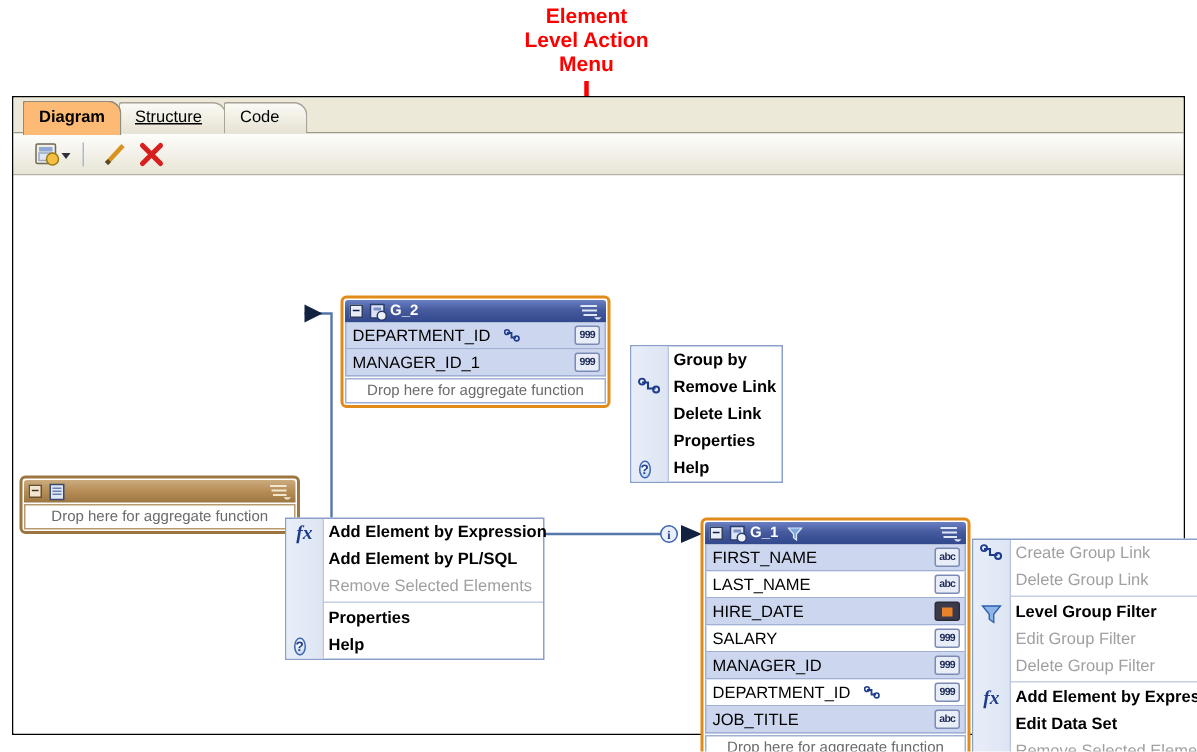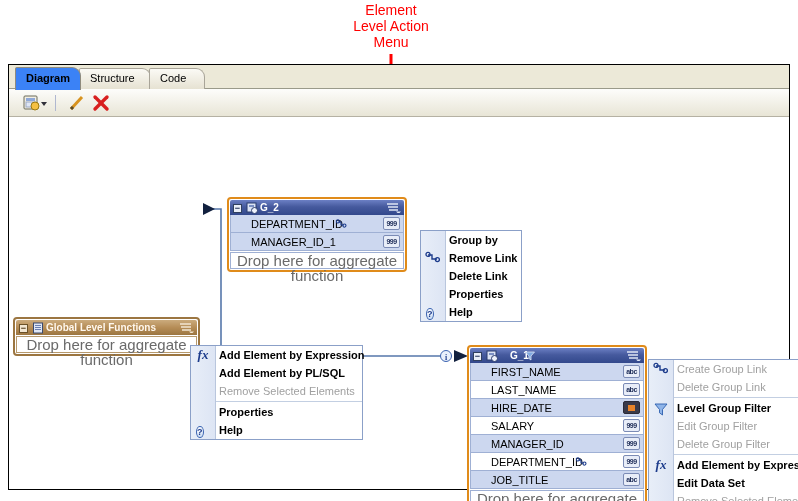--- a/index.html
+++ b/index.html
@@ -6,21 +6,21 @@
   body{
     width:798px;height:501px;position:relative;overflow:hidden;
     background:#ffffff;
     font-family:"Liberation Sans", sans-serif;
     font-size:11px;color:#000;
   }
   .abs{position:absolute;}
 
   
   .annot{
-    position:absolute;color:#ff0000;font-weight:normal;font-size:14px;
+    position:absolute;color:#ff0000;font-weight:bold;font-size:14px;
     line-height:16px;text-align:center;white-space:pre-line;
   }
   .arrow-svg{position:absolute;overflow:visible;}
 
   
   #ide-panel{
     left:8px;top:64px;width:782px;height:426px;
     border:1px solid #000;background:#fff;box-sizing:border-box;
   }
   #tabstrip{
@@ -28,21 +28,21 @@
     background:#ece9d8;border-bottom:1px solid #9a9a8a;box-sizing:border-box;
   }
   .tab{
     position:absolute;top:3px;height:21px;line-height:19px;
     padding:0 10px 0 10px;font-size:11px;color:#000;
     background:linear-gradient(to bottom,#fbfaf5,#e6e2d2);
     border:1px solid #a8a498;border-bottom:none;
     border-radius:2px 9px 0 0;box-sizing:border-box;
   }
   .tab.active{
-    font-weight:bold;background:#3b82f6;top:2px;height:23px;line-height:21px;
+    font-weight:bold;background:#fdba74;top:2px;height:23px;line-height:21px;
     border-color:#8f8b7d;z-index:3;
   }
   #toolbar{
     position:absolute;left:0;top:24px;width:100%;height:28px;
     background:linear-gradient(to bottom,#fdfdfb,#e8e5d6);
     border-bottom:1px solid #b5b1a3;box-sizing:border-box;
   }
   .tb-btn{position:absolute;top:4px;width:20px;height:20px;}
   .tb-sep{position:absolute;top:6px;width:1px;height:16px;background:#b0b8d0;}
   #canvas{
@@ -69,36 +69,36 @@
     font-size:9px;font-weight:bold;vertical-align:middle;margin-right:3px;
     box-sizing:border-box;
   }
   .ghead.tan .collapse-box{border-color:#6b5128;background:#f2e6d2;color:#4a3516;}
   .ghd-label{vertical-align:middle;}
   .hamburger{position:absolute;right:2px;top:2px;width:16px;height:11px;}
 
   .grow{
     height:18px;line-height:18px;font-size:11px;color:#000;
     border:1px solid #9fb0d4;border-top:none;background:#fff;
-    position:relative;padding-left:20px;box-sizing:border-box;white-space:nowrap;
+    position:relative;padding-left:4px;box-sizing:border-box;white-space:nowrap;
   }
   .grow.alt{background:#ccd7ef;}
   .grow:first-of-type{border-top:1px solid #9fb0d4;}
   .type-ico{
     position:absolute;right:3px;top:2px;width:17px;height:13px;
     border:1px solid #7b8bb5;background:#e8edf8;border-radius:2px;
     font-size:7px;line-height:12px;text-align:center;font-weight:bold;
     color:#1b2a55;letter-spacing:-0.5px;box-sizing:border-box;
   }
   .type-ico.date{background:#3a3a4a;border-color:#2a2a38;}
   .type-ico.date .cal-in{
     display:block;width:7px;height:6px;background:#e8832a;margin:3px auto 0;
   }
   .droparea{
-    height:17px;line-height:15px;font-size:15px;color:#6a6a6a;
+    height:17px;line-height:15px;font-size:10px;color:#6a6a6a;
     text-align:center;border:1px solid #9fb0d4;background:#fff;
     margin-top:1px;box-sizing:border-box;
   }
   .gbox-tan .droparea{border-color:#b79a6e;}
   .gbox-tan.gbox-sel{border-color:#9c7641;}
 
   
   .menu{
     position:absolute;background:#fff;border:1px solid #8ba0c8;
     box-sizing:border-box;z-index:40;
@@ -147,21 +147,21 @@
 Action Menu</div>
 <svg class="arrow-svg" style="left:0;top:0;width:798px;height:501px;pointer-events:none;">
   <line x1="646" y1="222" x2="646" y2="288" stroke="#ff0000" stroke-width="3"></line>
   <polygon points="646,303 639,286 653,286" fill="#ff0000"></polygon>
 </svg>
 
 <div id="ide-panel" class="abs">
 
   <div id="tabstrip">
     <div class="tab active" style="left:6px;width:66px;">Diagram</div>
-    <div class="tab" style="left:70px;width:72px;">Structure</div>
+    <div class="tab" style="left:70px;width:72px;text-decoration:underline;">Structure</div>
     <div class="tab" style="left:140px;width:56px;">Code</div>
   </div>
 
   <div id="toolbar">
     <div class="tb-btn" style="left:12px;">
       <svg width="20" height="20" viewBox="0 0 20 20">
         <rect x="3" y="3" width="13" height="13" rx="1" fill="#f2efe2" stroke="#6a6a5a"></rect>
         <rect x="5" y="5" width="9" height="3" fill="#8fa8d8"></rect>
         <rect x="5" y="9" width="9" height="5" fill="#dfe6f4" stroke="#9aa8c4"></rect>
         <circle cx="14" cy="13" r="4" fill="#f5c042" stroke="#9a7a12"></circle>
@@ -240,21 +240,20 @@
       <div class="ghead tan">
         <span class="collapse-box">−</span>
         <span class="abs" style="left:16px;top:2px;">
           <svg width="12" height="12" viewBox="0 0 12 12">
             <rect x="1.5" y="1" width="9" height="10" fill="#dfe7f6" stroke="#3a4a6e"></rect>
             <line x1="3" y1="3.5" x2="9" y2="3.5" stroke="#6b7fb0"></line>
             <line x1="3" y1="5.5" x2="9" y2="5.5" stroke="#6b7fb0"></line>
             <line x1="3" y1="7.5" x2="9" y2="7.5" stroke="#6b7fb0"></line>
           </svg>
         </span>
-        <span class="ghd-label abs" style="left:30px;top:0;">Global Level Functions</span>
         <span class="hamburger">
           <svg width="16" height="11" viewBox="0 0 16 11">
             <line x1="1" y1="2" x2="12" y2="2" stroke="#f2e6d2" stroke-width="1.4"></line>
             <line x1="2" y1="5" x2="12" y2="5" stroke="#f2e6d2" stroke-width="1.4"></line>
             <line x1="3" y1="8" x2="12" y2="8" stroke="#f2e6d2" stroke-width="1.4"></line>
             <polygon points="10,9.5 15,9.5 12.5,12" fill="#f2e6d2"></polygon>
           </svg>
         </span>
       </div>
       <div class="droparea">Drop here for aggregate function</div>
@@ -263,21 +262,21 @@
     <div class="gbox gbox-sel" style="left:458px;top:228px;width:180px;">
       <div class="ghead">
         <span class="collapse-box">−</span>
         <span class="abs" style="left:16px;top:2px;">
           <svg width="12" height="12" viewBox="0 0 12 12">
             <rect x="1" y="1" width="9" height="9" fill="#dbe3f4" stroke="#2a3c6e"></rect>
             <rect x="3" y="3" width="5" height="2" fill="#7b90c4"></rect>
             <circle cx="8.5" cy="8.5" r="3" fill="#eef2fb" stroke="#2a3c6e"></circle>
           </svg>
         </span>
-        <span class="ghd-label abs" style="left:40px;top:0;">G_1</span>
+        <span class="ghd-label abs" style="left:30px;top:0;">G_1</span>
         <span class="abs funnel-ico" style="left:55px;top:3px;">
           <svg width="10" height="10" viewBox="0 0 10 10">
             <polygon points="0.5,1 9.5,1 6,5 6,9 4,7.5 4,5" fill="#7fa8e0" stroke="#dfe6f5" stroke-width="0.8"></polygon>
           </svg>
         </span>
         <span class="hamburger">
           <svg width="16" height="11" viewBox="0 0 16 11">
             <line x1="1" y1="2" x2="12" y2="2" stroke="#dfe6f5" stroke-width="1.4"></line>
             <line x1="2" y1="5" x2="12" y2="5" stroke="#dfe6f5" stroke-width="1.4"></line>
             <line x1="3" y1="8" x2="12" y2="8" stroke="#dfe6f5" stroke-width="1.4"></line>

